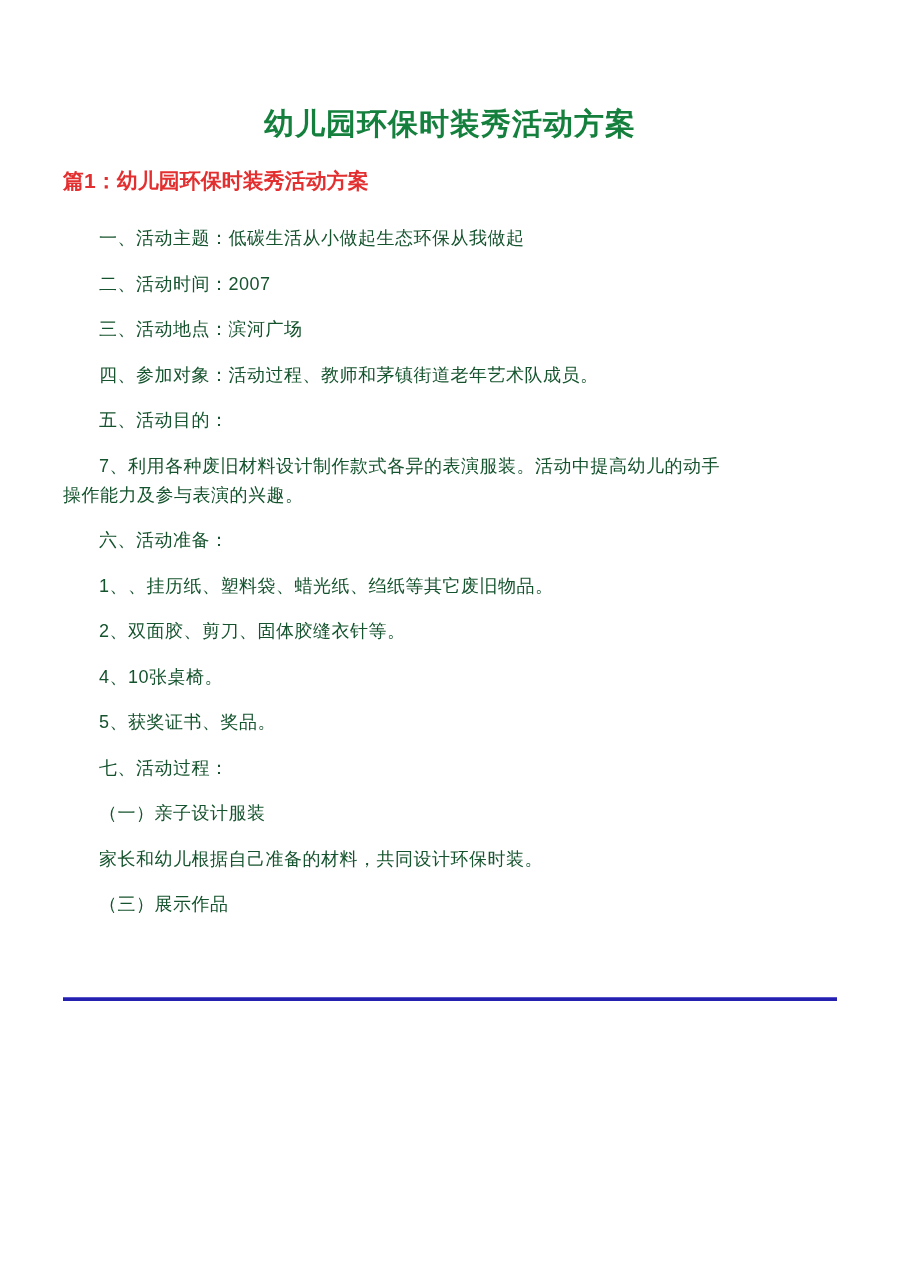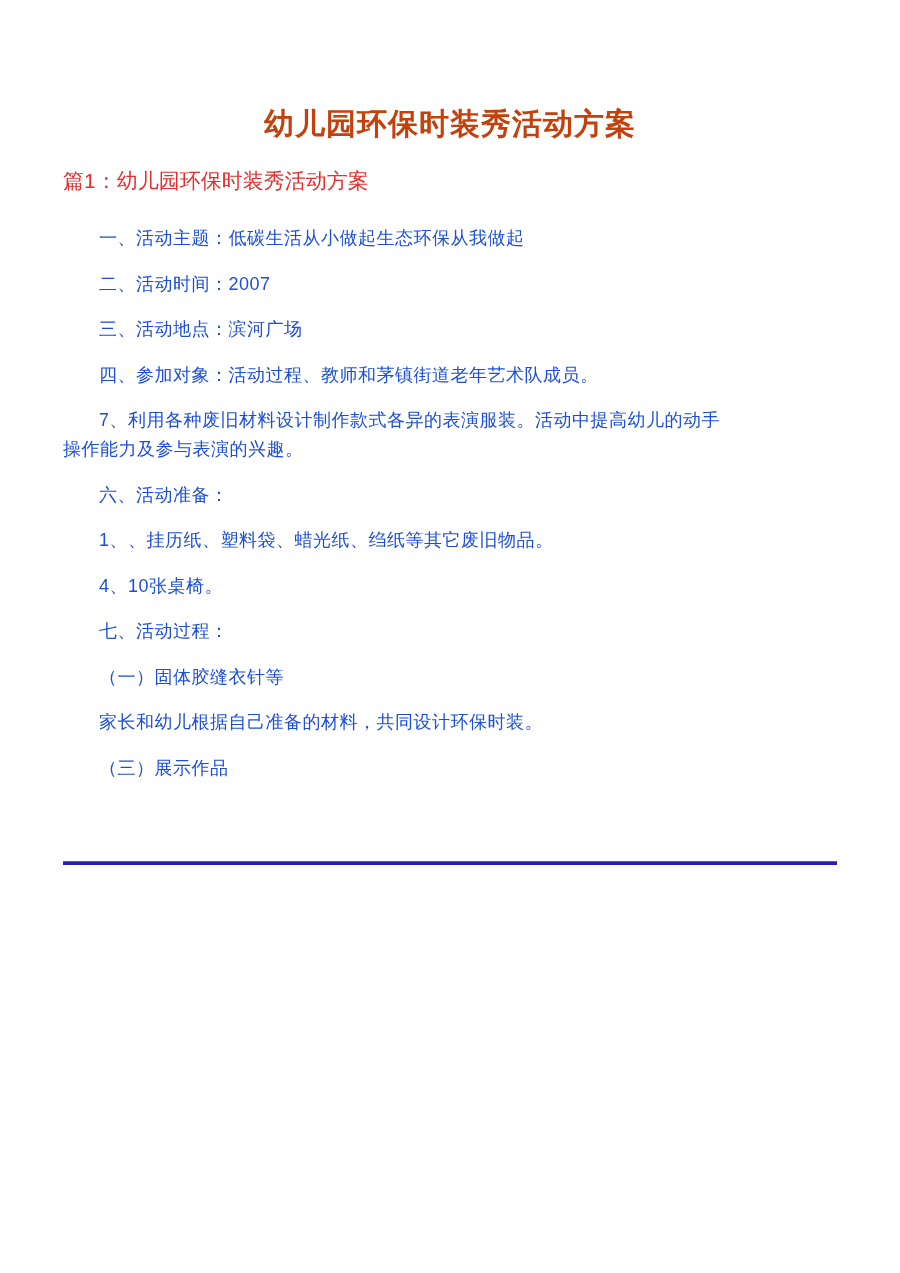--- a/index.html
+++ b/index.html
@@ -19,38 +19,38 @@
     width: 900px;
     min-height: 1273px;
     padding: 104px 63px 30px 63px;
     background: #ffffff;
   }
   .doc-title {
     margin: 0 0 22px 0;
     font-size: 30px;
     line-height: 40px;
     font-weight: 700;
-    color: #c2410c;
+    color: #15803d;
     text-align: center;
     letter-spacing: 1px;
   }
   .section-heading {
     margin: 0 0 28px 0;
     font-size: 21px;
     line-height: 30px;
-    font-weight: 400;
+    font-weight: 700;
     color: #e32f2f;
     text-align: left;
   }
   .para {
     margin: 0 0 16.5px 0;
     font-size: 18px;
     line-height: 29px;
     font-weight: 500;
-    color: #1d4ed8;
+    color: #14532d;
     text-indent: 2em;
     white-space: pre-line;
     letter-spacing: 0.5px;
   }
   .divider {
     margin-top: 78px;
     width: 100%;
     height: 3px;
     background: #2620b1;
     border-top: 1px solid #5a55c8;
@@ -62,25 +62,28 @@
 <div class="page">
 
   <h1 class="doc-title">幼儿园环保时装秀活动方案</h1>
 
   <h2 class="section-heading">篇1：幼儿园环保时装秀活动方案</h2>
 
   <p class="para">一、活动主题：低碳生活从小做起生态环保从我做起</p>
   <p class="para">二、活动时间：2007</p>
   <p class="para">三、活动地点：滨河广场</p>
   <p class="para">四、参加对象：活动过程、教师和茅镇街道老年艺术队成员。</p>
+  <p class="para">五、活动目的：</p>
   <p class="para">7、利用各种废旧材料设计制作款式各异的表演服装。活动中提高幼儿的动手
 操作能力及参与表演的兴趣。</p>
   <p class="para">六、活动准备：</p>
   <p class="para">1、、挂历纸、塑料袋、蜡光纸、绉纸等其它废旧物品。</p>
+  <p class="para">2、双面胶、剪刀、固体胶缝衣针等。</p>
   <p class="para">4、10张桌椅。</p>
+  <p class="para">5、获奖证书、奖品。</p>
   <p class="para">七、活动过程：</p>
-  <p class="para">（一）固体胶缝衣针等</p>
+  <p class="para">（一）亲子设计服装</p>
   <p class="para">家长和幼儿根据自己准备的材料，共同设计环保时装。</p>
   <p class="para">（三）展示作品</p>
 
   <div class="divider"></div>
 
 </div>
 
 </body></html>

